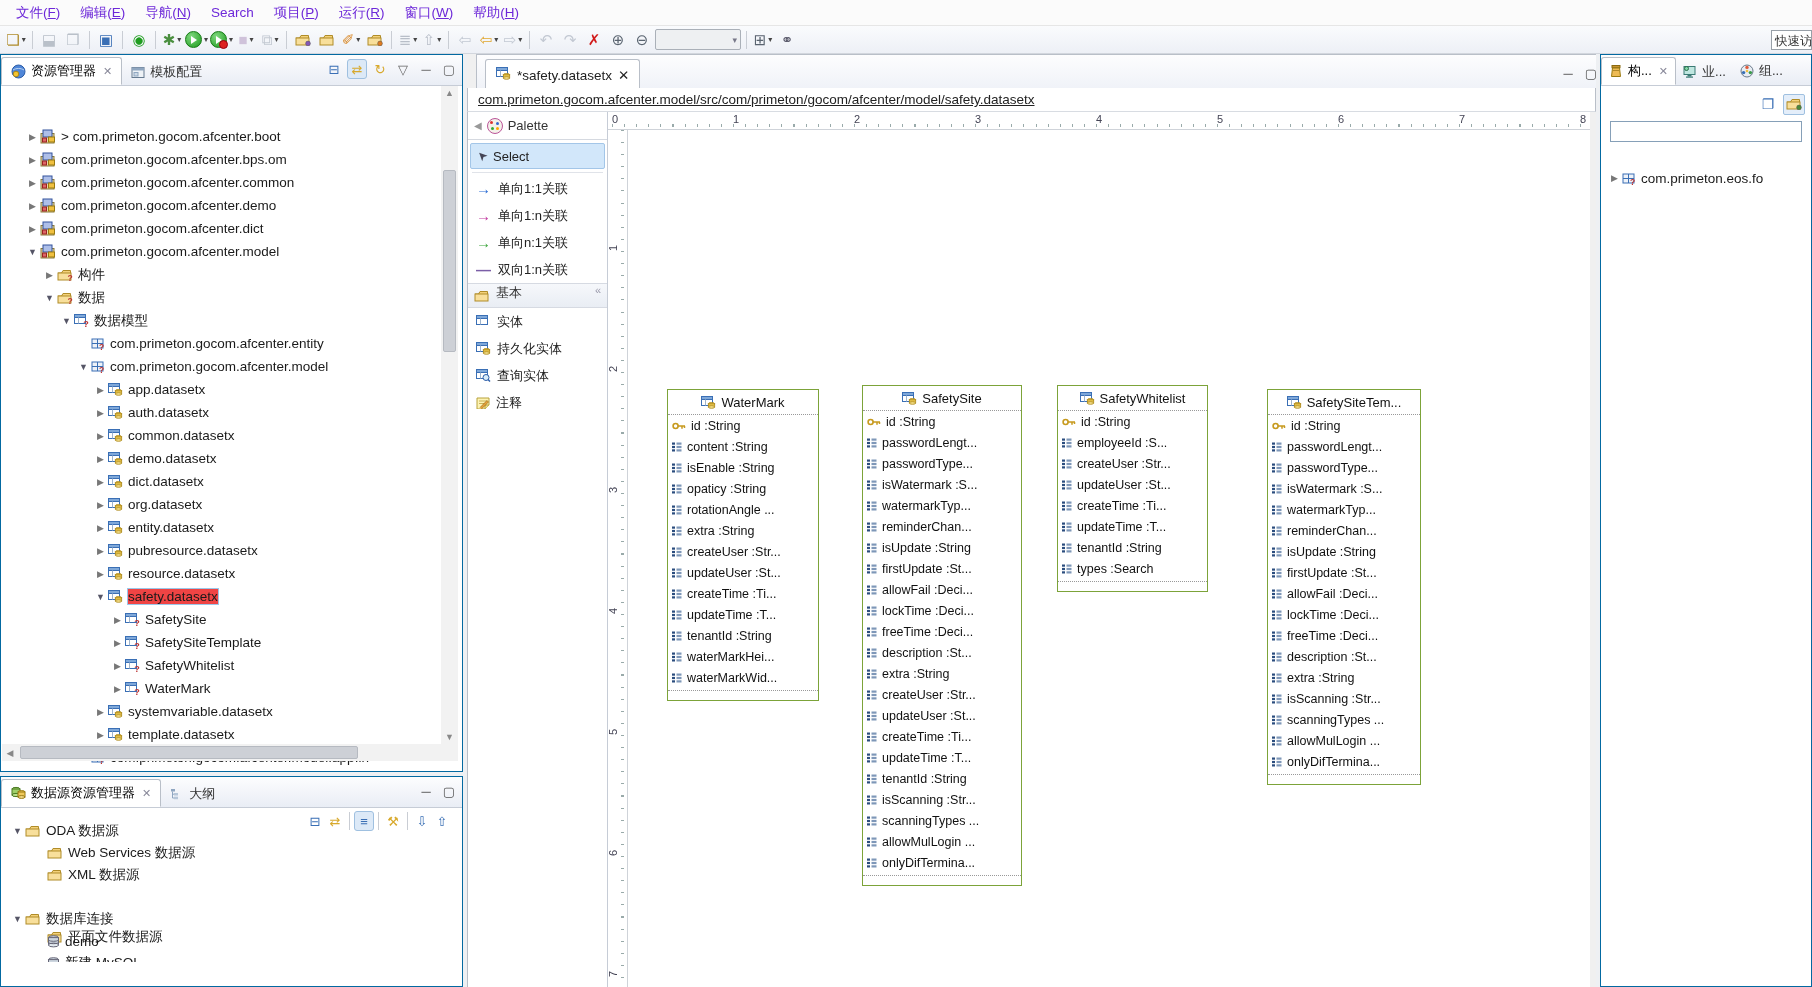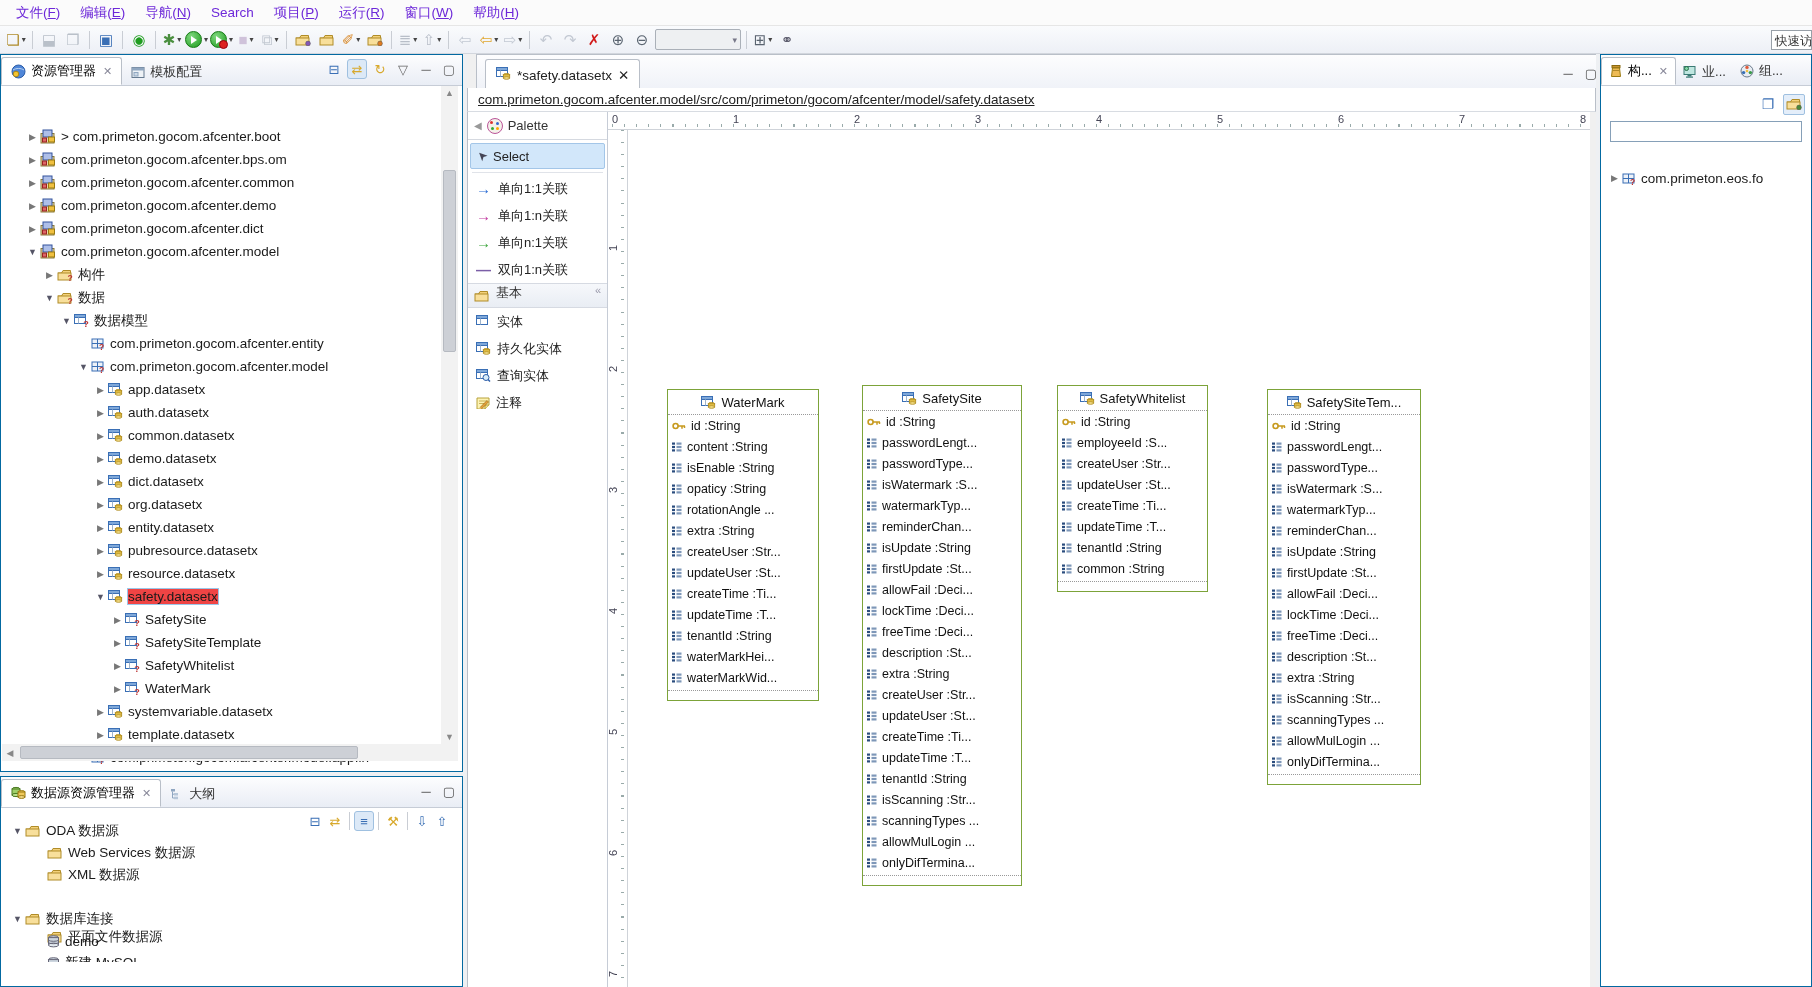--- a/index.html
+++ b/index.html
@@ -1514,21 +1514,21 @@
         <span class="ic">
           <svg width="10" height="10" viewBox="0 0 10 10">
             <rect x="0" y="0.5" width="3" height="2.2" fill="#2b4d7e"></rect>
             <rect x="0" y="3.9" width="3" height="2.2" fill="#2b4d7e"></rect>
             <rect x="0" y="7.3" width="3" height="2.2" fill="#2b4d7e"></rect>
             <rect x="4.5" y="0.5" width="5" height="2.2" fill="#7e97b8"></rect>
             <rect x="4.5" y="3.9" width="5" height="2.2" fill="#7e97b8"></rect>
             <rect x="4.5" y="7.3" width="5" height="2.2" fill="#7e97b8"></rect>
           </svg>
         </span>
-        <span>common  :String</span>
+        <span>types  :Search</span>
       </div>
       <div class="ft"></div>
     </div>
     <div class="ebox" style="left: 639px; top: 259px; width: 154px;">
       <div class="hd">
         <span class="ic">
           <svg width="15" height="13" viewBox="0 0 15 13">
             <rect x="0.5" y="0.5" width="11" height="9" fill="#fff" stroke="#3a6fb5"></rect>
             <rect x="0.5" y="0.5" width="11" height="3" fill="#7fa8d9" stroke="#3a6fb5"></rect>
             <line x1="4.5" y1="3.5" x2="4.5" y2="9.5" stroke="#9fb4cc"></line>

